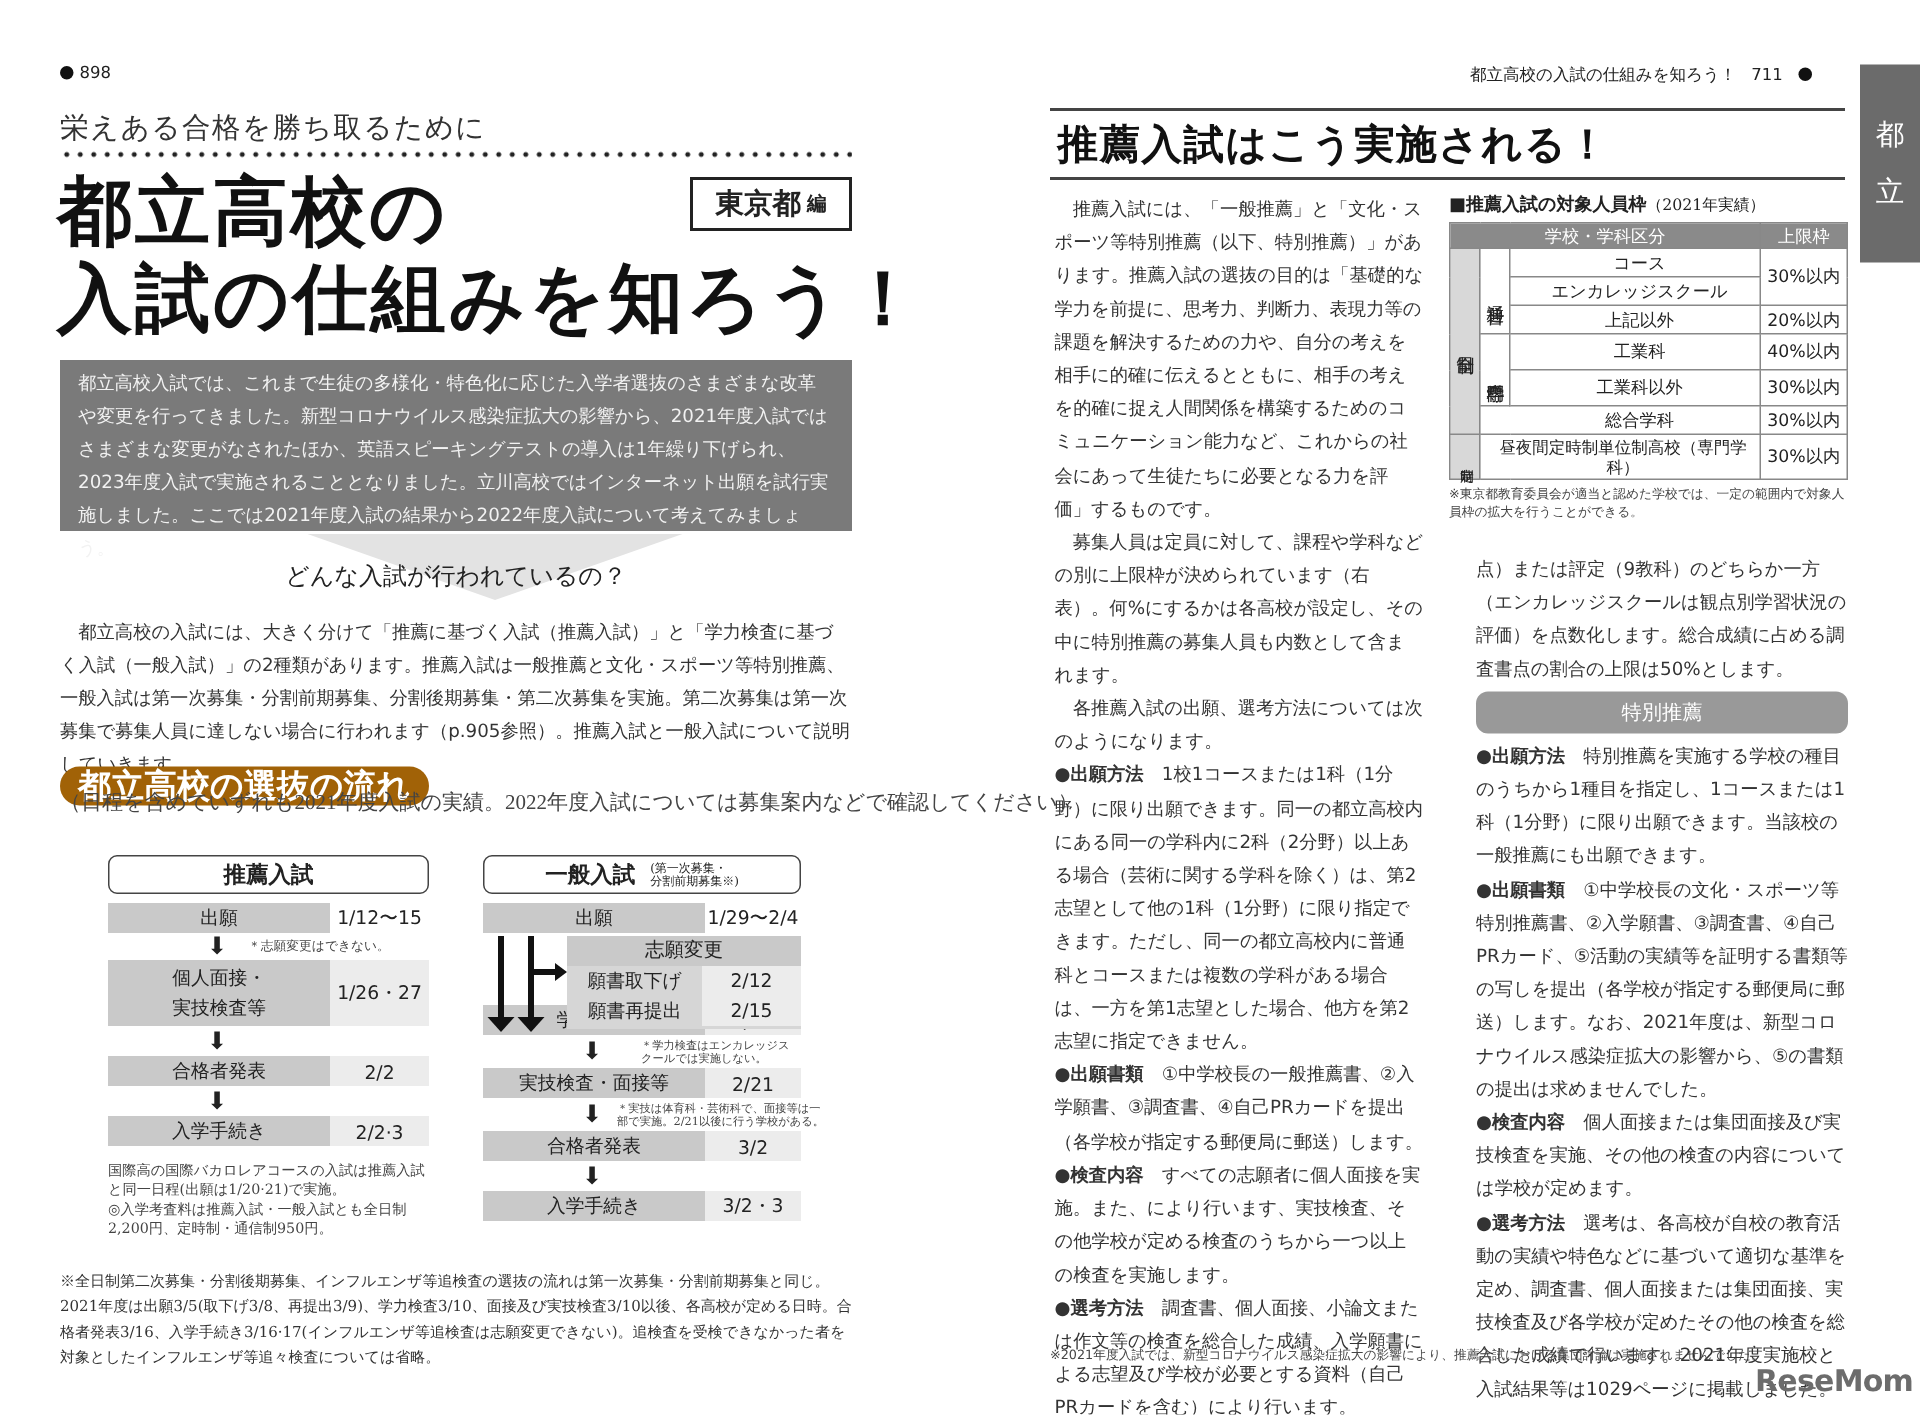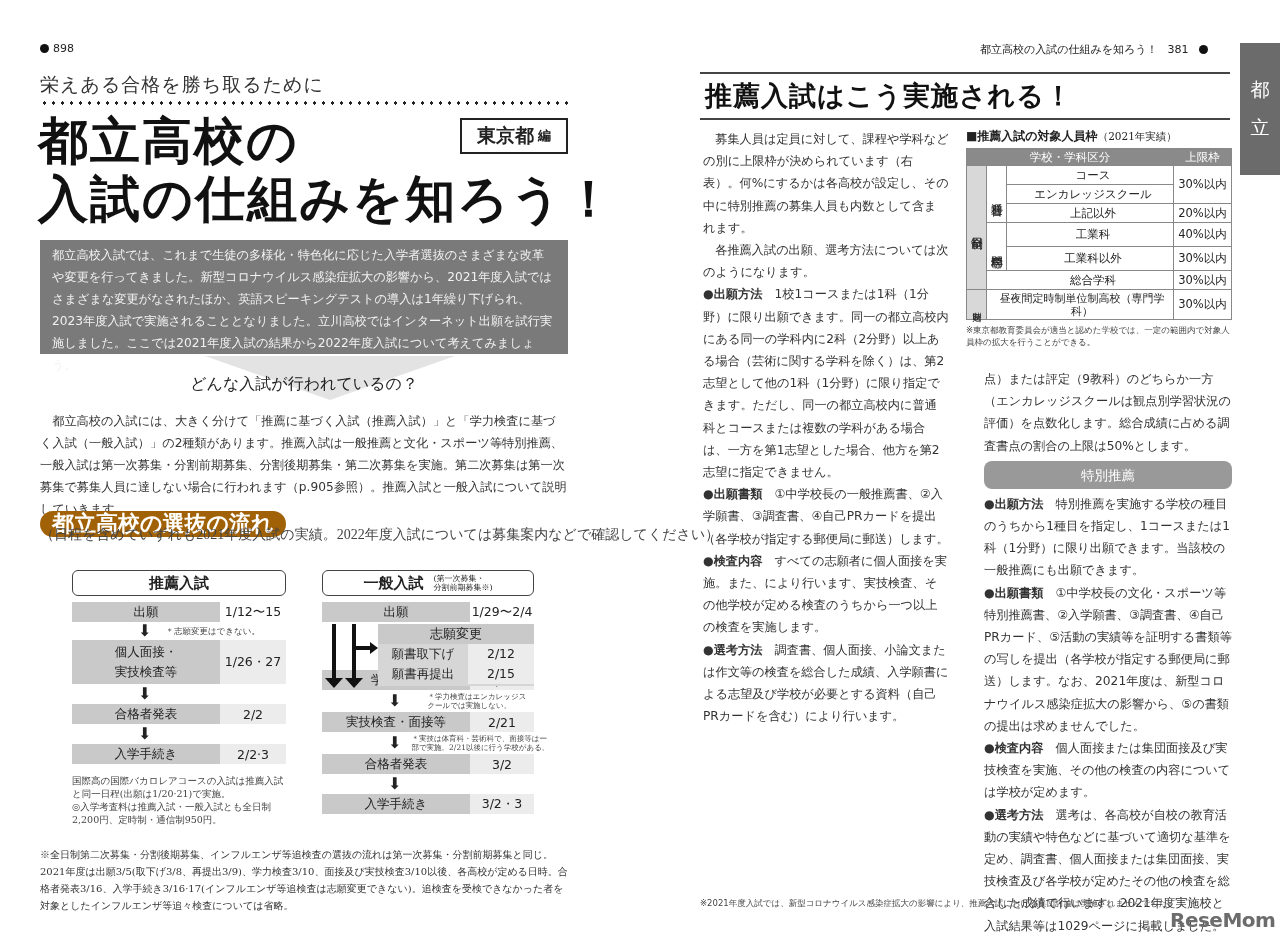--- a/index.html
+++ b/index.html
@@ -153,32 +153,33 @@
   <div class="row">
     <div class="l" style="width:148px">入学手続き</div>
     <div class="r" style="width:64px">3/2・3</div>
   </div>
 </div>
 
 <div class="abs fn">※全日制第二次募集・分割後期募集、インフルエンザ等追検査の選抜の流れは第一次募集・分割前期募集と同じ。2021年度は出願3/5(取下げ3/8、再提出3/9)、学力検査3/10、面接及び実技検査3/10以後、各高校が定める日時。合格者発表3/16、入学手続き3/16·17(インフルエンザ等追検査は志願変更できない)。追検査を受検できなかった者を対象としたインフルエンザ等追々検査については省略。</div>
 
 <div class="abs pgnum" style="left:980px;top:42px;gap:10px">
   <span style="font-size:11px">都立高校の入試の仕組みを知ろう！</span>
-  <span>381</span>
+  <span>711</span>
   <span class="dot"></span>
 </div>
 <div class="abs tabside">
   <span>都</span>
   <span>立</span>
 </div>
 <div class="abs hr" style="left:700px;top:72px;width:530px"></div>
 <div class="abs rtitle">推薦入試はこう実施される！</div>
 <div class="abs hr" style="left:700px;top:118px;width:530px"></div>
 
 <div class="abs col" style="left:703px;top:128px;width:246px">
+  <p>推薦入試には、「一般推薦」と「文化・スポーツ等特別推薦（以下、特別推薦）」があります。推薦入試の選抜の目的は「基礎的な学力を前提に、思考力、判断力、表現力等の課題を解決するための力や、自分の考えを相手に的確に伝えるとともに、相手の考えを的確に捉え人間関係を構築するためのコミュニケーション能力など、これからの社会にあって生徒たちに必要となる力を評価」するものです。</p>
   <p>募集人員は定員に対して、課程や学科などの別に上限枠が決められています（右表）。何%にするかは各高校が設定し、その中に特別推薦の募集人員も内数として含まれます。</p>
   <p>各推薦入試の出願、選考方法については次のようになります。</p>
   <div><b>●出願方法</b>　<span>1校1コースまたは1科（1分野）に限り出願できます。同一の都立高校内にある同一の学科内に2科（2分野）以上ある場合（芸術に関する学科を除く）は、第2志望として他の1科（1分野）に限り指定できます。ただし、同一の都立高校内に普通科とコースまたは複数の学科がある場合は、一方を第1志望とした場合、他方を第2志望に指定できません。</span></div>
   <div><b>●出願書類</b>　<span>①中学校長の一般推薦書、②入学願書、③調査書、④自己PRカードを提出（各学校が指定する郵便局に郵送）します。</span></div>
   <div><b>●検査内容</b>　<span>すべての志願者に個人面接を実施。また、により行います、実技検査、その他学校が定める検査のうちから一つ以上の検査を実施します。</span></div>
   <div><b>●選考方法</b>　<span>調査書、個人面接、小論文または作文等の検査を総合した成績、入学願書による志望及び学校が必要とする資料（自己PRカードを含む）により行います。</span></div>
 
 </div>
 
 <div class="abs" style="left:966px;top:128px;width:266px">

